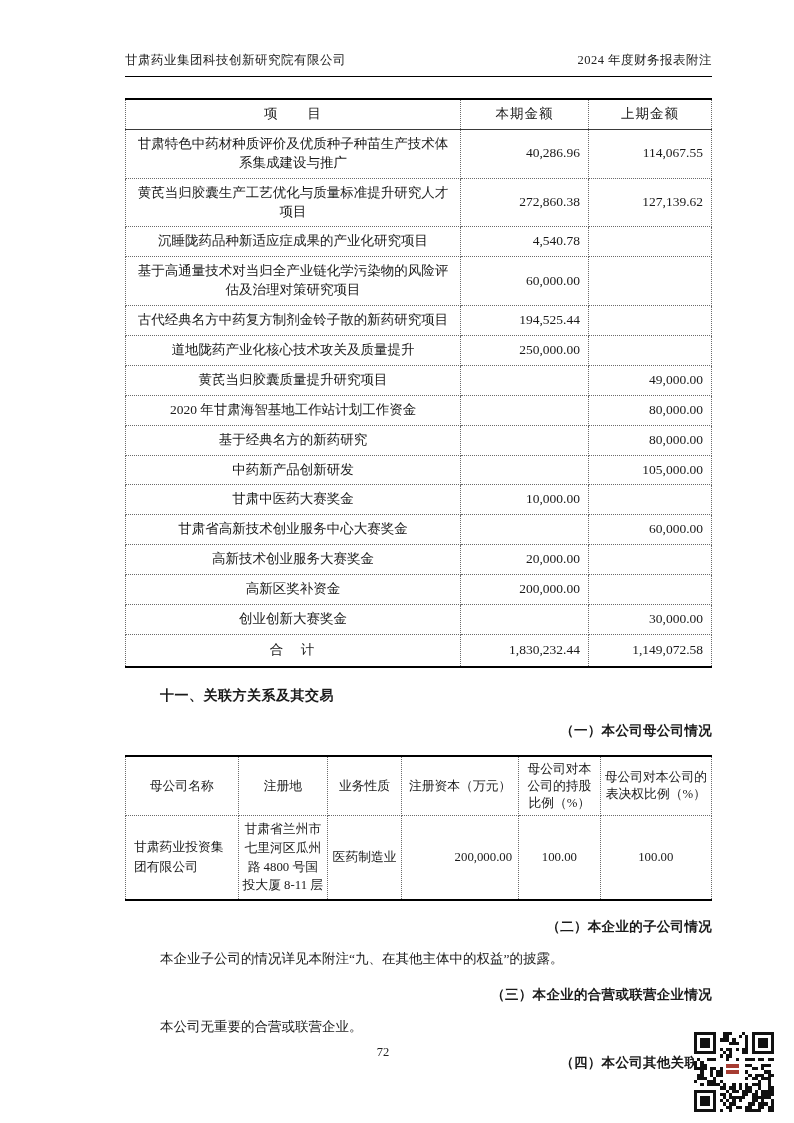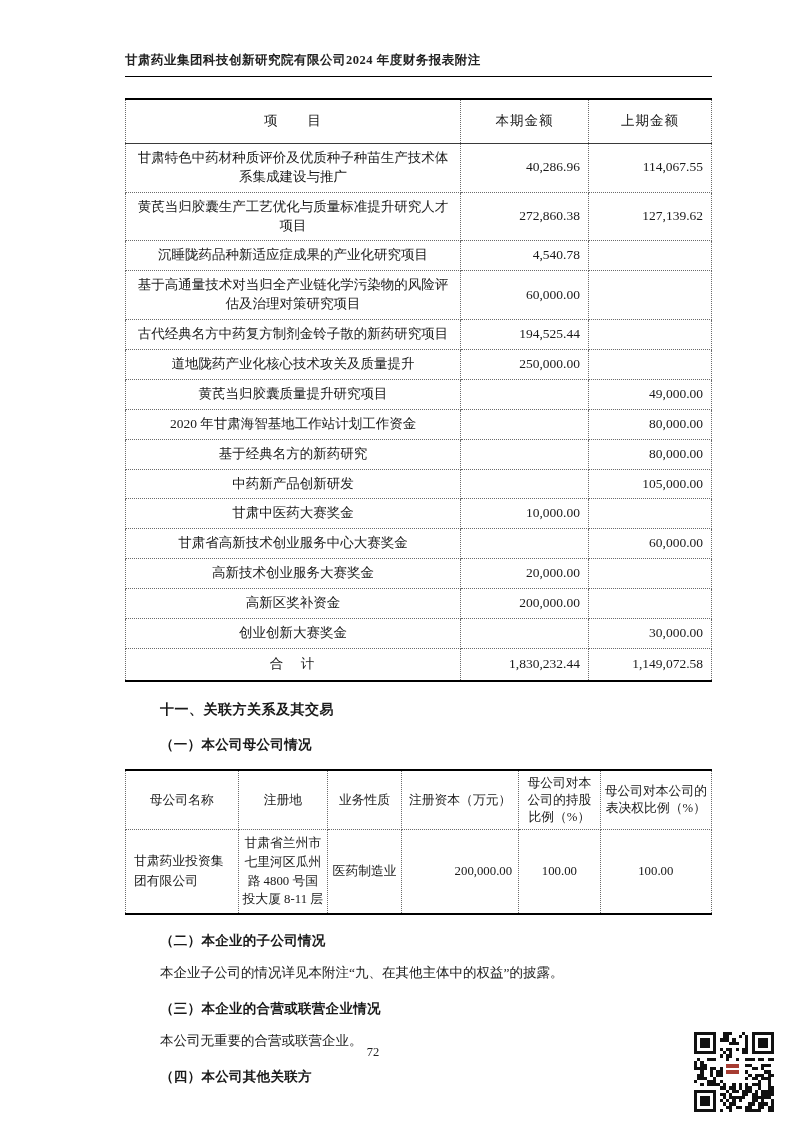--- a/index.html
+++ b/index.html
@@ -7,45 +7,45 @@
   body {
     width:794px; height:1123px; position:relative;
     font-family:"Liberation Serif","DejaVu Serif",serif;
     color:#1a1a1a;
   }
   .page { position:absolute; inset:0; background:#fff; overflow:hidden; }
   .content { position:absolute; left:125px; top:52px; width:587px; }
 
   
   .doc-header {
-    display:flex; justify-content:flex-start; align-items:flex-end;
+    display:flex; justify-content:space-between; align-items:flex-end;
     font-size:12.5px; color:#222; letter-spacing:.5px;
-    padding-bottom:7px; border-bottom:1.6px solid #000;font-weight:bold;
+    padding-bottom:7px; border-bottom:1.6px solid #000;
   }
 
   
   table.grants { width:100%; border-collapse:collapse; margin-top:21px;
     border-top:2.6px solid #000; border-bottom:2.6px solid #000;
     font-size:13.5px; table-layout:fixed; }
   table.grants col.c-item  { width:57.2%; }
   table.grants col.c-cur   { width:21.8%; }
   table.grants col.c-prior { width:21.0%; }
   table.grants th, table.grants td {
     border:1px dotted #6b6b6b; padding:5px 8px; line-height:1.4;
     vertical-align:middle; font-weight:400;
   }
-  table.grants thead th { text-align:center; padding:12px 4px; border-bottom:1px solid #3a3a3a; letter-spacing:1px; }
+  table.grants thead th { text-align:center; padding:5px 4px; border-bottom:1px solid #3a3a3a; letter-spacing:1px; }
   td.item { text-align:center; padding-left:9px; }
   td.num  { text-align:right; padding-right:13px; font-variant-numeric:tabular-nums; }
   tr.total-row td { font-weight:400; padding-top:6px; padding-bottom:6px; }
   tr.total-row td.total-label { text-align:center; letter-spacing:2px; }
 
   
   .sec-heading  { font-size:14px; font-weight:700; margin:19px 0 0 35px; letter-spacing:.5px; }
-  .sub-heading  { font-size:13.5px; font-weight:700; margin:17px 0 0 35px; letter-spacing:.3px; }
+  .sub-heading  { font-size:13.5px; font-weight:700; margin:17px 0 0 35px; letter-spacing:.3px;text-align:right; }
   .paragraph    { font-size:13.5px; margin:13px 0 0 35px; line-height:1.5; }
 
   
   table.parent { width:100%; border-collapse:collapse; margin-top:15px;
     border-top:2.6px solid #000; border-bottom:2.6px solid #000;
     font-size:12.8px; table-layout:fixed; }
   table.parent col.p1 { width:19.2%; }
   table.parent col.p2 { width:15.3%; }
   table.parent col.p3 { width:12.6%; }
   table.parent col.p4 { width:20.0%; }
@@ -54,21 +54,21 @@
   table.parent th, table.parent td {
     border:1px dotted #6b6b6b; padding:4px 4px; line-height:1.32; vertical-align:middle;
   }
   table.parent th { font-weight:400; text-align:center; }
   table.parent td { text-align:center; }
   table.parent td.p-name { text-align:left; padding-left:8px; line-height:1.5; }
   table.parent td.p-addr { line-height:1.45; }
   table.parent td.p-cap  { text-align:right; padding-right:6px; }
 
   
-  .page-number { position:absolute; left:6px; top:1045px; width:734px;
+  .page-number { position:absolute; left:16px; top:1045px; width:734px;
     text-align:center; font-size:12.5px; color:#222; }
   .qr-box { position:absolute; left:694px; top:1032px; width:80px; height:80px; }
   .qr-box svg { width:100%; height:100%; display:block; }
 </style>
 </head>
 <body>
 
 <div class="page">
   <div class="content">
 

